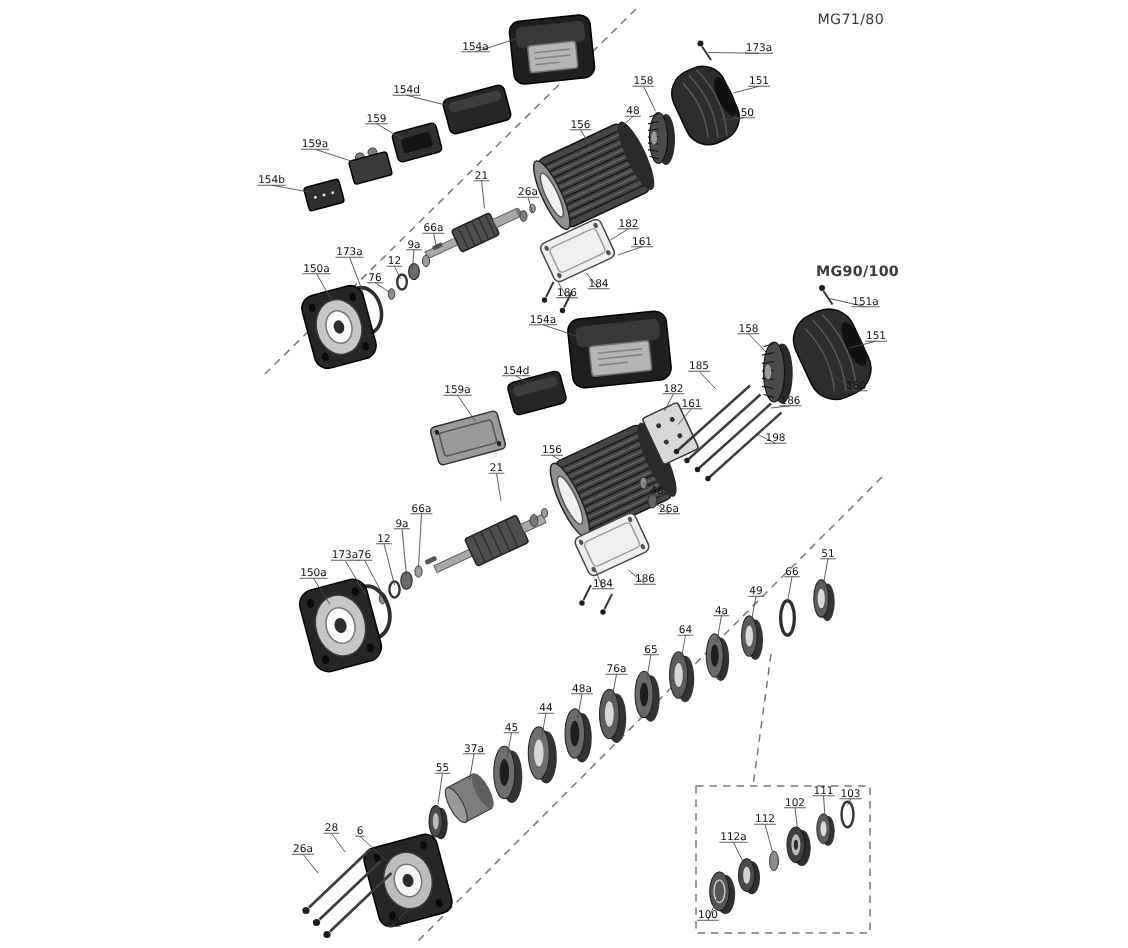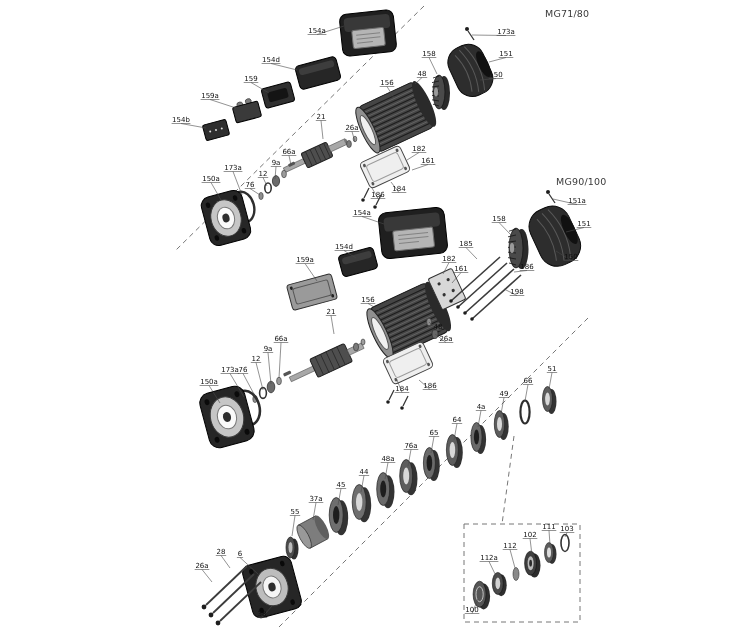--- a/index.html
+++ b/index.html
@@ -1,20 +1,20 @@
 <!DOCTYPE html>
 <html><head>
 <meta charset="utf-8">
 <style>
   html,body{margin:0;padding:0;background:#fff;}
   .canvas{position:relative;width:752px;height:632px;background:#ffffff;overflow:hidden;
           font-family:"DejaVu Sans",sans-serif;}
   .variant-title{position:absolute;font-size:9.5px;color:#3a3a3a;letter-spacing:.2px;}
   #title-top{left:545px;top:8px;}
-  #title-bottom{left:556px;top:176px;}
+  #title-bottom{left:544px;top:176px;font-weight:bold;}
   svg{position:absolute;left:0;top:0;}
   .dash{stroke:#777;stroke-width:1;stroke-dasharray:5 4;fill:none;}
   .leader{stroke:#4a4a4a;stroke-width:0.6;}
   .plabel{font-size:7px;fill:#101010;text-anchor:middle;font-family:"DejaVu Sans",sans-serif;}
 </style>
 </head>
 <body>
 
 <div class="canvas">
 

